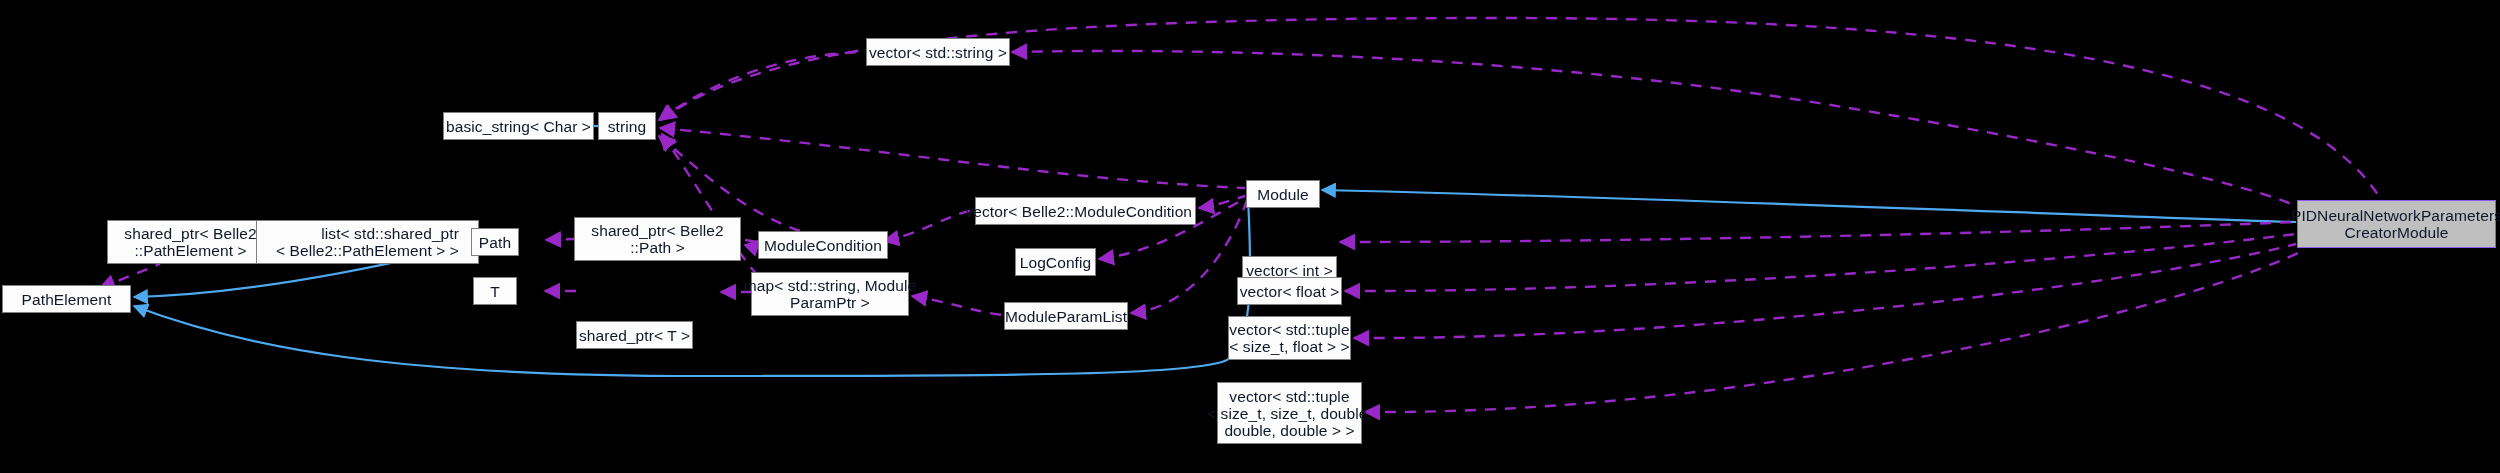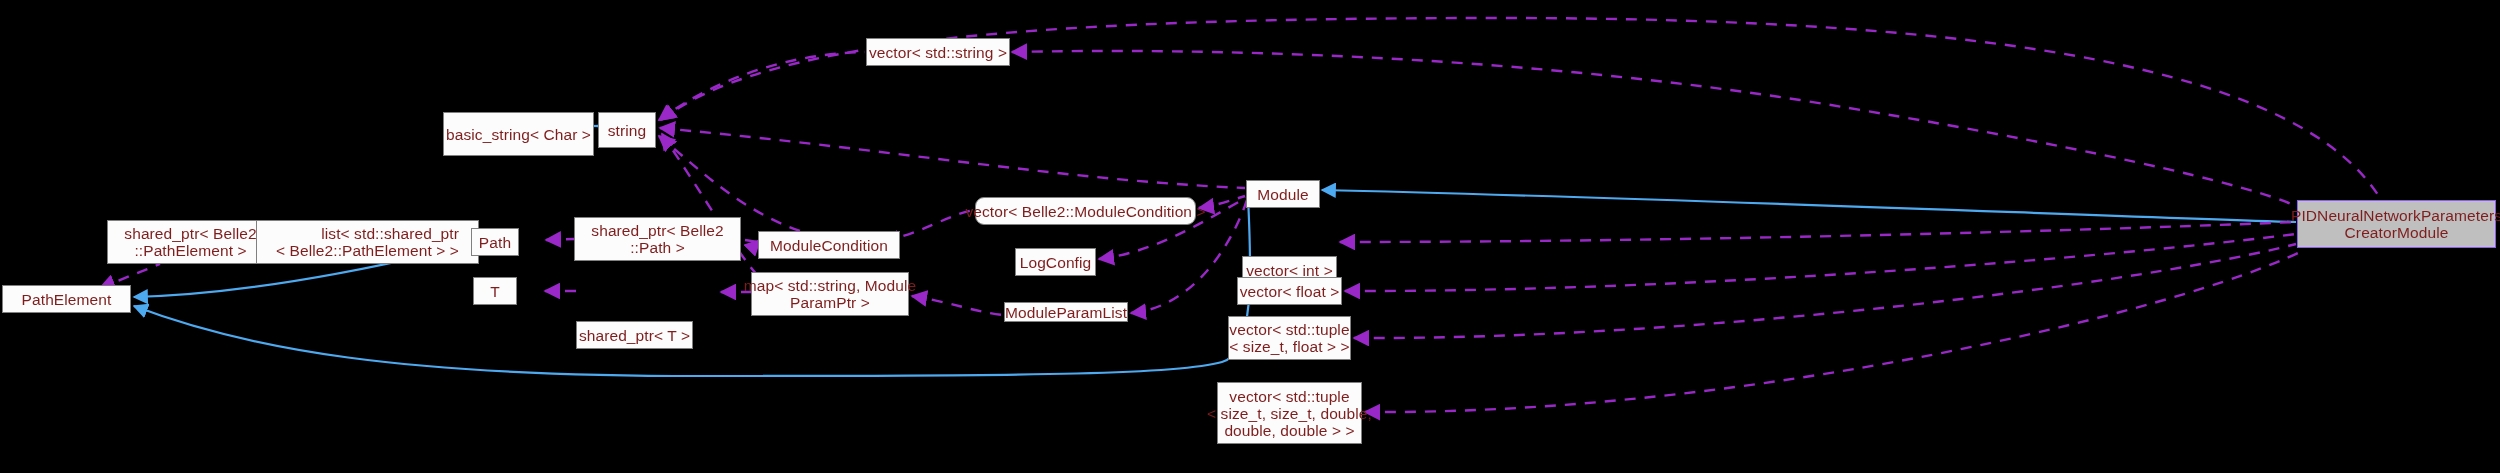--- a/index.html
+++ b/index.html
@@ -21,21 +21,21 @@
     top: 0;
     width: 2500px;
     height: 473px;
     pointer-events: none;
   }
   .node {
     position: absolute;
     box-sizing: border-box;
     background: #fcfcfc;
     border: 1px solid #808080;
-    color: #7f1d1d;
+    color: #0f172a;
     font-size: 15.5px;
     line-height: 17px;
     text-align: center;
     display: flex;
     align-items: center;
     justify-content: center;
     white-space: pre;
     letter-spacing: 0.1px;
   }
   .node.highlight {
@@ -125,32 +125,32 @@
   </svg>
 
   <div id="node-layer">
       <div class="node" style="left: 2px; top: 285px; width: 129px; height: 28px;"><span class="node-text">PathElement</span></div>
       <div class="node" style="left: 107px; top: 220px; width: 167px; height: 44px;"><span class="node-text">shared_ptr&lt; Belle2
 ::PathElement &gt;</span></div>
       <div class="node" style="left: 256px; top: 220px; width: 223px; height: 44px; text-align: right;"><span class="node-text">list&lt; std::shared_ptr
 &lt; Belle2::PathElement &gt; &gt;</span></div>
       <div class="node" style="left: 471px; top: 228px; width: 48px; height: 28px;"><span class="node-text">Path</span></div>
       <div class="node" style="left: 473px; top: 277px; width: 44px; height: 28px;"><span class="node-text">T</span></div>
-      <div class="node" style="left: 443px; top: 112px; width: 151px; height: 44px; text-align: right;"><span class="node-text">basic_string&lt; Char &gt;</span></div>
-      <div class="node" style="left: 598px; top: 112px; width: 58px; height: 36px;"><span class="node-text">string</span></div>
+      <div class="node" style="left: 443px; top: 112px; width: 151px; height: 28px; text-align: right;"><span class="node-text">basic_string&lt; Char &gt;</span></div>
+      <div class="node" style="left: 598px; top: 112px; width: 58px; height: 28px;"><span class="node-text">string</span></div>
       <div class="node" style="left: 574px; top: 217px; width: 167px; height: 44px;"><span class="node-text">shared_ptr&lt; Belle2
 ::Path &gt;</span></div>
       <div class="node" style="left: 576px; top: 277px; width: 117px; height: 28px; margin-top: 44px;"><span class="node-text">shared_ptr&lt; T &gt;</span></div>
-      <div class="node" style="left: 758px; top: 231px; width: 142px; height: 28px;"><span class="node-text">ModuleCondition</span></div>
+      <div class="node" style="left: 758px; top: 231px; width: 130px; height: 28px;"><span class="node-text">ModuleCondition</span></div>
       <div class="node" style="left: 751px; top: 272px; width: 158px; height: 44px;"><span class="node-text">map&lt; std::string, Module
 ParamPtr &gt;</span></div>
       <div class="node" style="left: 866px; top: 38px; width: 144px; height: 28px;"><span class="node-text">vector&lt; std::string &gt;</span></div>
-      <div class="node" style="left: 975px; top: 197px; width: 221px; height: 28px; border-radius: 9px;"><span class="node-text">vector&lt; Belle2::ModuleCondition &gt;</span></div>
+      <div class="node" style="left: 975px; top: 197px; width: 221px; height: 28px;"><span class="node-text">vector&lt; Belle2::ModuleCondition &gt;</span></div>
       <div class="node" style="left: 1015px; top: 248px; width: 81px; height: 28px;"><span class="node-text">LogConfig</span></div>
-      <div class="node" style="left: 1004px; top: 302px; width: 124px; height: 20px;"><span class="node-text">ModuleParamList</span></div>
+      <div class="node" style="left: 1004px; top: 302px; width: 124px; height: 28px;"><span class="node-text">ModuleParamList</span></div>
       <div class="node" style="left: 1246px; top: 180px; width: 74px; height: 28px;"><span class="node-text">Module</span></div>
       <div class="node" style="left: 1242px; top: 228px; width: 95px; height: 28px; margin-top: 28px;"><span class="node-text">vector&lt; int &gt;</span></div>
       <div class="node" style="left: 1237px; top: 277px; width: 105px; height: 28px;"><span class="node-text">vector&lt; float &gt;</span></div>
       <div class="node" style="left: 1228px; top: 316px; width: 123px; height: 44px;"><span class="node-text">vector&lt; std::tuple
 &lt; size_t, float &gt; &gt;</span></div>
       <div class="node" style="left: 1217px; top: 382px; width: 145px; height: 62px;"><span class="node-text">vector&lt; std::tuple
 &lt; size_t, size_t, double,
 double, double &gt; &gt;</span></div>
       <div class="node highlight" style="left: 2297px; top: 200px; width: 199px; height: 48px;"><span class="node-text">PIDNeuralNetworkParameters
 CreatorModule</span></div>

